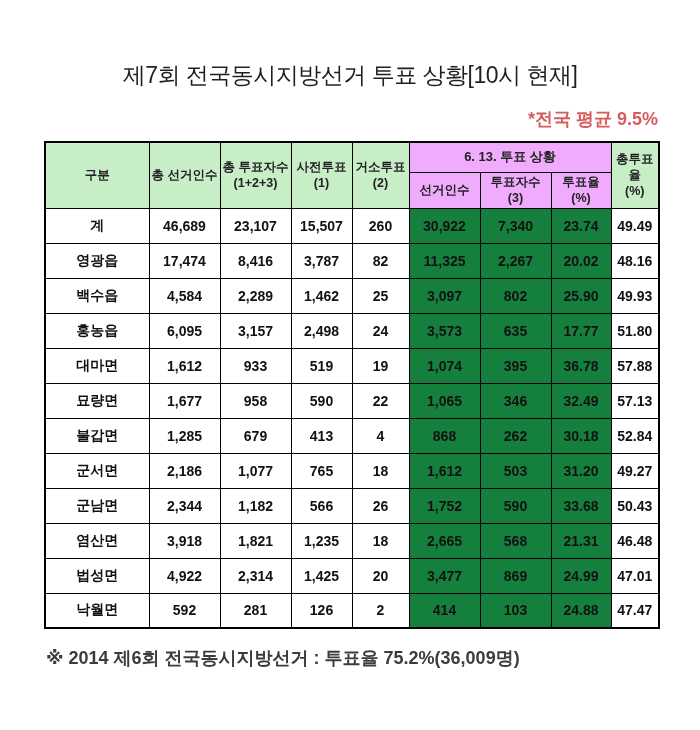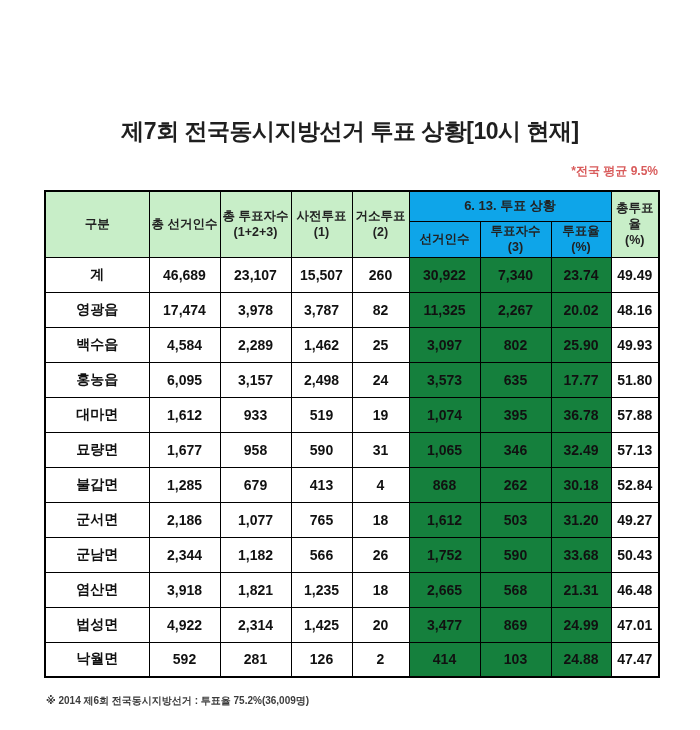--- a/index.html
+++ b/index.html
@@ -6,34 +6,34 @@
   html,body { background:#ffffff; }
   .page {
     position:relative;
     width:700px; height:730px;
     background:#ffffff;
     font-family:"Liberation Sans","DejaVu Sans",sans-serif;
     color:#1a1a1a;
     overflow:hidden;
   }
   .title {
-    padding-top:116px;
+    padding-top:60px;
     text-align:center;
     font-size:23px;
-    font-weight:bold;
+    font-weight:normal;
     letter-spacing:-0.5px;
     color:#1f1f1f;
   }
   .notes {
     display:flex;
     justify-content:flex-end;
     gap:26px;
     padding-right:42px;
     margin-top:16px;
-    font-size:12px;
+    font-size:18px;
     font-weight:bold;
     color:#d95c5c;
   }
   table.turnout {
     border-collapse:collapse;
     table-layout:fixed;
     width:614px;
     margin:10px 0 0 44px;
     border:2px solid #000;
   }
@@ -48,26 +48,26 @@
     font-size:12.5px;
     line-height:1.3;
     white-space:pre-line;
     color:#222;
   }
   .turnout thead tr.h-top    { height:30px; }
   .turnout thead tr.h-bottom { height:36px; }
   .turnout tbody tr { height:35px; }
   .turnout tbody td { font-size:14px; color:#111; }
   .green  { background:#c8eec8; }
-  .yhead  { background:#0ea5e9; }
+  .yhead  { background:#f0abfc; }
   td.yellow { background:#15803d; }
   td.label  { background:#ffffff; }
   .footnotes {
     margin:15px 0 0 46px;
-    font-size:10px;
+    font-size:18px;
     font-weight:bold;
     color:#3c3c3c;
     line-height:1.6;
   }
 </style>
 </head>
 <body>
 
 <div class="page">
 
@@ -119,21 +119,21 @@
           <td>15,507</td>
           <td>260</td>
           <td class="yellow">30,922</td>
           <td class="yellow">7,340</td>
           <td class="yellow">23.74</td>
           <td>49.49</td>
         </tr>
         <tr>
           <td class="label">영광읍</td>
           <td>17,474</td>
-          <td>3,978</td>
+          <td>8,416</td>
           <td>3,787</td>
           <td>82</td>
           <td class="yellow">11,325</td>
           <td class="yellow">2,267</td>
           <td class="yellow">20.02</td>
           <td>48.16</td>
         </tr>
         <tr>
           <td class="label">백수읍</td>
           <td>4,584</td>
@@ -165,21 +165,21 @@
           <td class="yellow">1,074</td>
           <td class="yellow">395</td>
           <td class="yellow">36.78</td>
           <td>57.88</td>
         </tr>
         <tr>
           <td class="label">묘량면</td>
           <td>1,677</td>
           <td>958</td>
           <td>590</td>
-          <td>31</td>
+          <td>22</td>
           <td class="yellow">1,065</td>
           <td class="yellow">346</td>
           <td class="yellow">32.49</td>
           <td>57.13</td>
         </tr>
         <tr>
           <td class="label">불갑면</td>
           <td>1,285</td>
           <td>679</td>
           <td>413</td>

